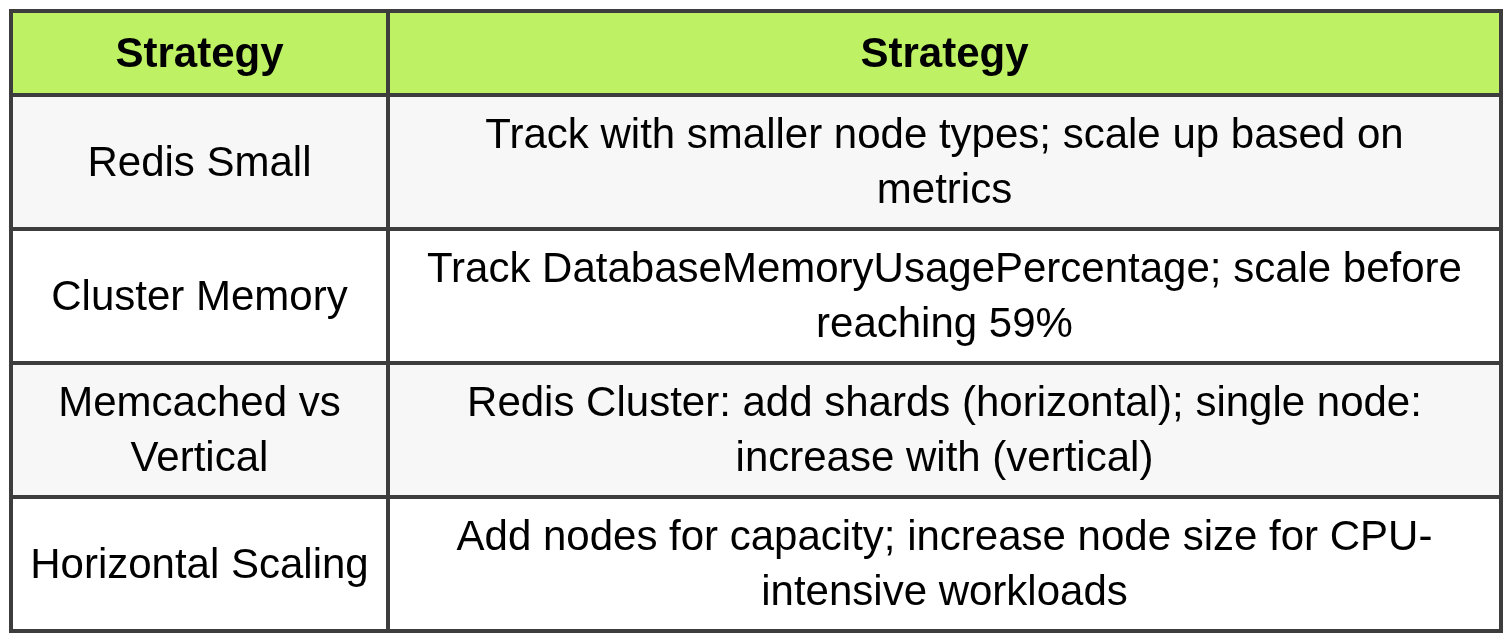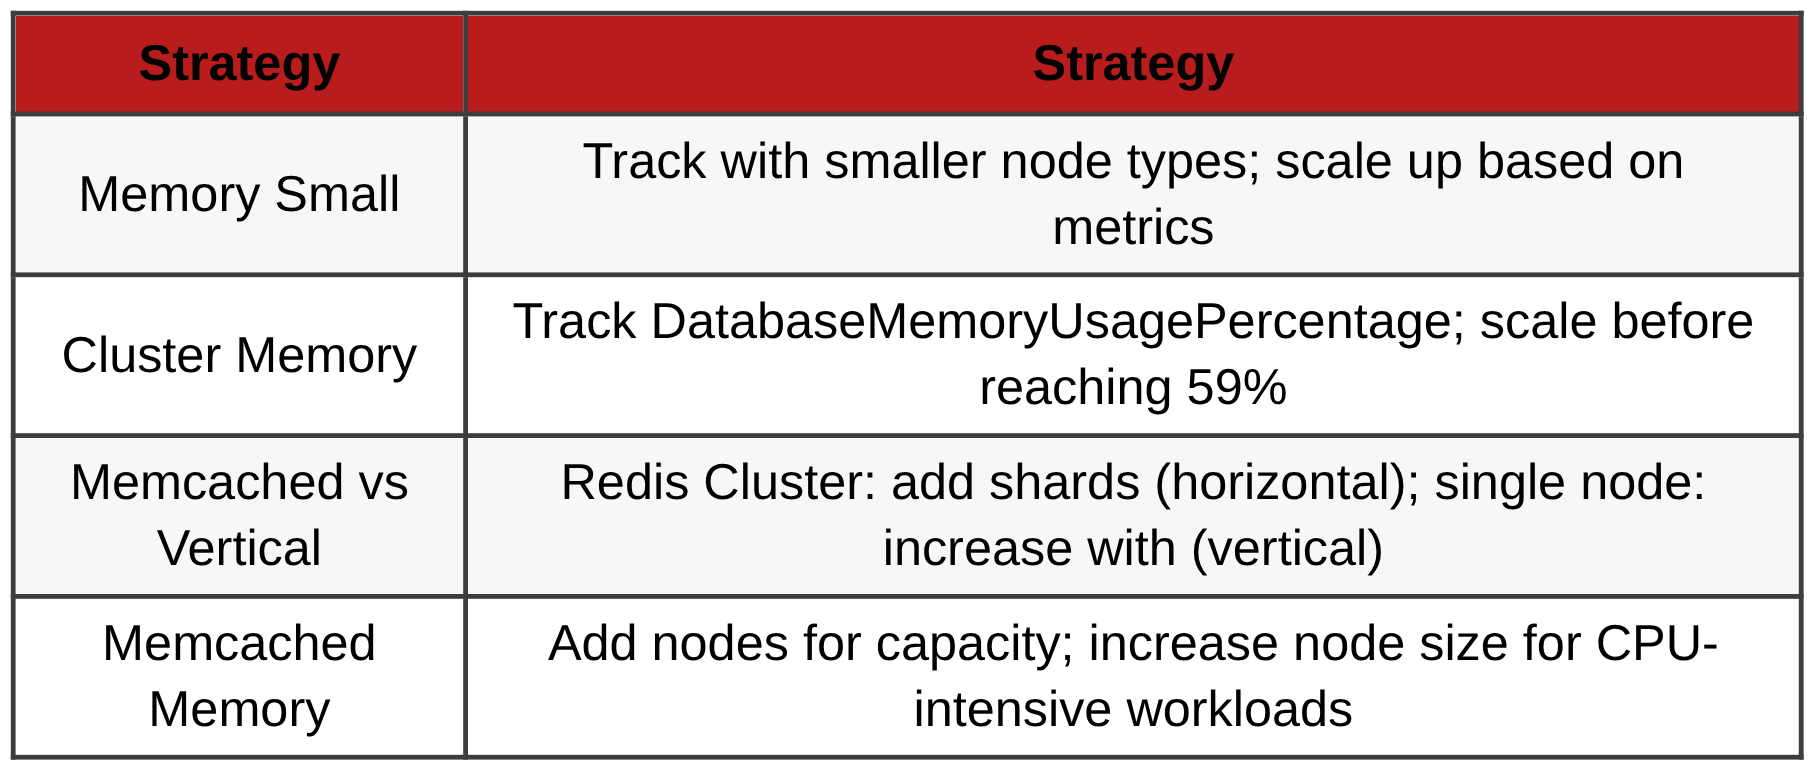--- a/index.html
+++ b/index.html
@@ -27,21 +27,21 @@
     border: 4px solid #3d3d3d;
     text-align: center;
     vertical-align: middle;
     font-size: 42px;
     line-height: 1.3;
     overflow: hidden;
   }
   .strategy-table th {
     height: 78px;
     font-weight: bold;
-    background: #b91c1c;
+    background: #bef264;
   }
   .strategy-table td {
     height: 127px;
     font-weight: normal;
   }
   .strategy-table tbody tr:nth-child(odd) td {
     background: #f7f7f7;
   }
   .strategy-table tbody tr:nth-child(even) td {
     background: #ffffff;
@@ -64,29 +64,29 @@
     <col class="col-details">
   </colgroup>
   <thead>
     <tr>
       <th>Strategy</th>
       <th>Strategy</th>
     </tr>
   </thead>
   <tbody>
     <tr>
-      <td class="strategy-cell">Memory Small</td>
+      <td class="strategy-cell">Redis Small</td>
       <td class="details-cell">Track with smaller node types; scale up based on metrics</td>
     </tr>
     <tr>
       <td class="strategy-cell">Cluster Memory</td>
       <td class="details-cell">Track DatabaseMemoryUsagePercentage; scale before reaching 59%</td>
     </tr>
     <tr>
       <td class="strategy-cell">Memcached vs Vertical</td>
       <td class="details-cell">Redis Cluster: add shards (horizontal); single node: increase with (vertical)</td>
     </tr>
     <tr>
-      <td class="strategy-cell">Memcached Memory</td>
+      <td class="strategy-cell">Horizontal Scaling</td>
       <td class="details-cell">Add nodes for capacity; increase node size for CPU-intensive workloads</td>
     </tr>
   </tbody>
 </table>
 
 </body></html>

